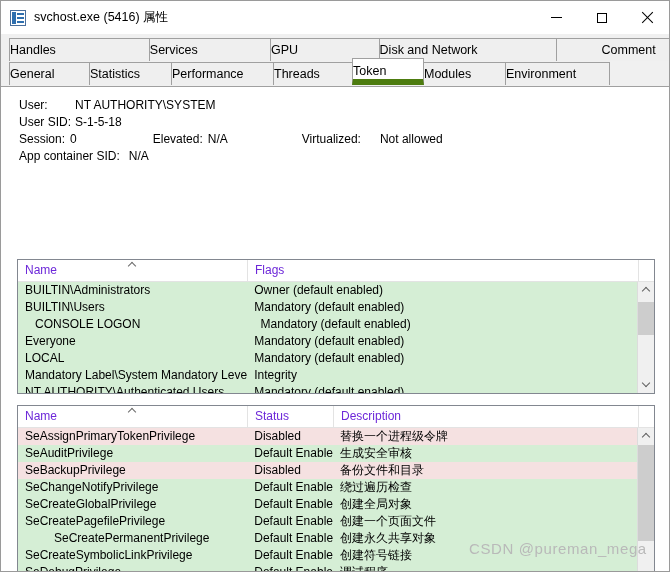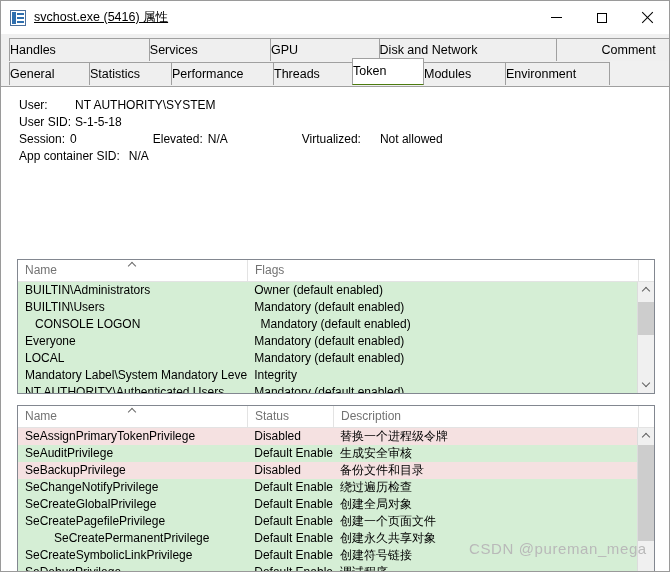--- a/index.html
+++ b/index.html
@@ -55,21 +55,20 @@
     position: absolute;
     left: 6px; top: 2px;
     width: 7px; height: 2px;
     background: #2f6fae;
     box-shadow: 0 4px 0 0 #2f6fae, 0 8px 0 0 #2f6fae;
   }
   #title-text {
     font-size: 12.5px;
     color: #000000;
     white-space: nowrap;
-    text-decoration: underline;
   }
   #winbuttons {
     position: absolute;
     right: 0; top: 0;
     height: 33px;
     display: flex;
   }
   .winbtn {
     width: 45px;
     height: 33px;
@@ -127,21 +126,21 @@
     overflow: hidden;
     user-select: none;
   }
   .tab.selected {
     background: #ffffff;
     height: 27px;
     line-height: 25px;
     margin-top: -4px;
     position: relative;
     z-index: 5;
-    border-bottom: 1px solid #4d7c0f;
+    border-bottom: 6px solid #4d7c0f;
   }
 
   
   #content {
     background: #ffffff;
     position: relative;
     height: 486px;
   }
   #info {
     padding: 10px 0 0 18px;
@@ -172,21 +171,21 @@
     display: flex;
     height: 21px;
     background: #ffffff;
     border-bottom: 1px solid #e3e3e3;
     position: relative;
   }
   .lv-col {
     height: 21px;
     line-height: 21px;
     font-size: 12px;
-    color: #737373;
+    color: #6d28d9;
     padding-left: 7px;
     box-sizing: border-box;
     border-right: 1px solid #e3e3e3;
     background: #ffffff;
     position: relative;
     cursor: default;
     white-space: nowrap;
     overflow: hidden;
     user-select: none;
   }

